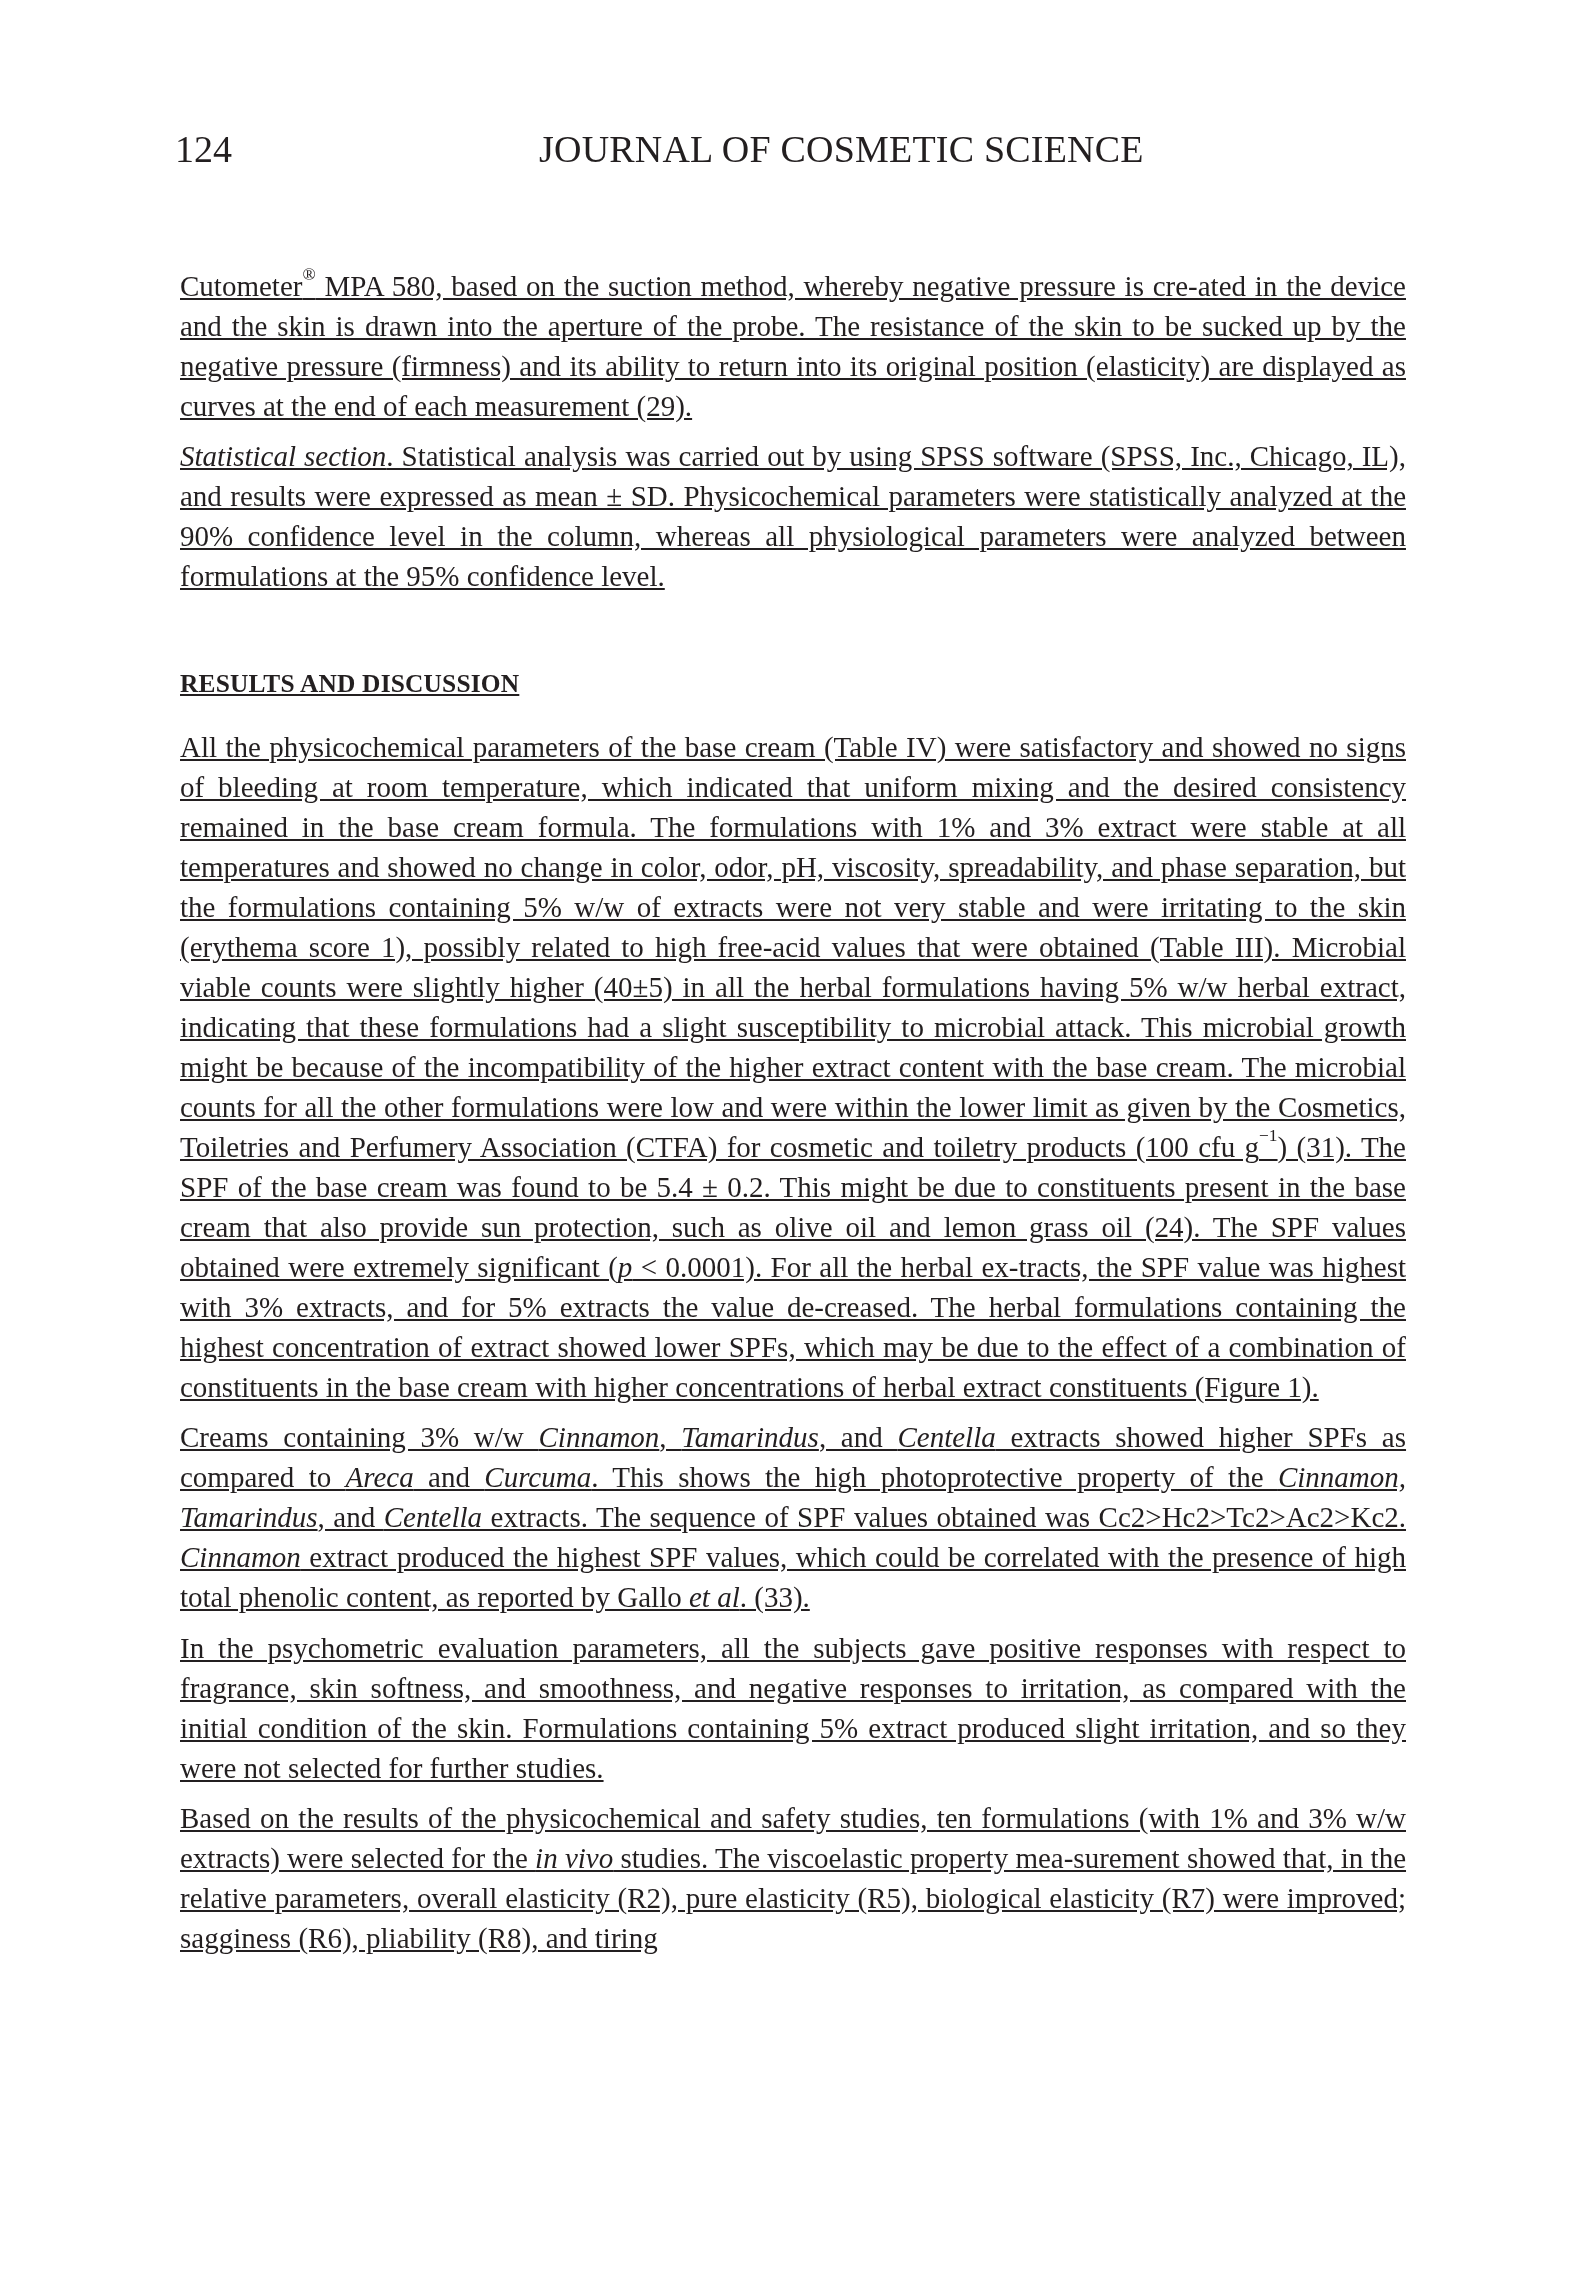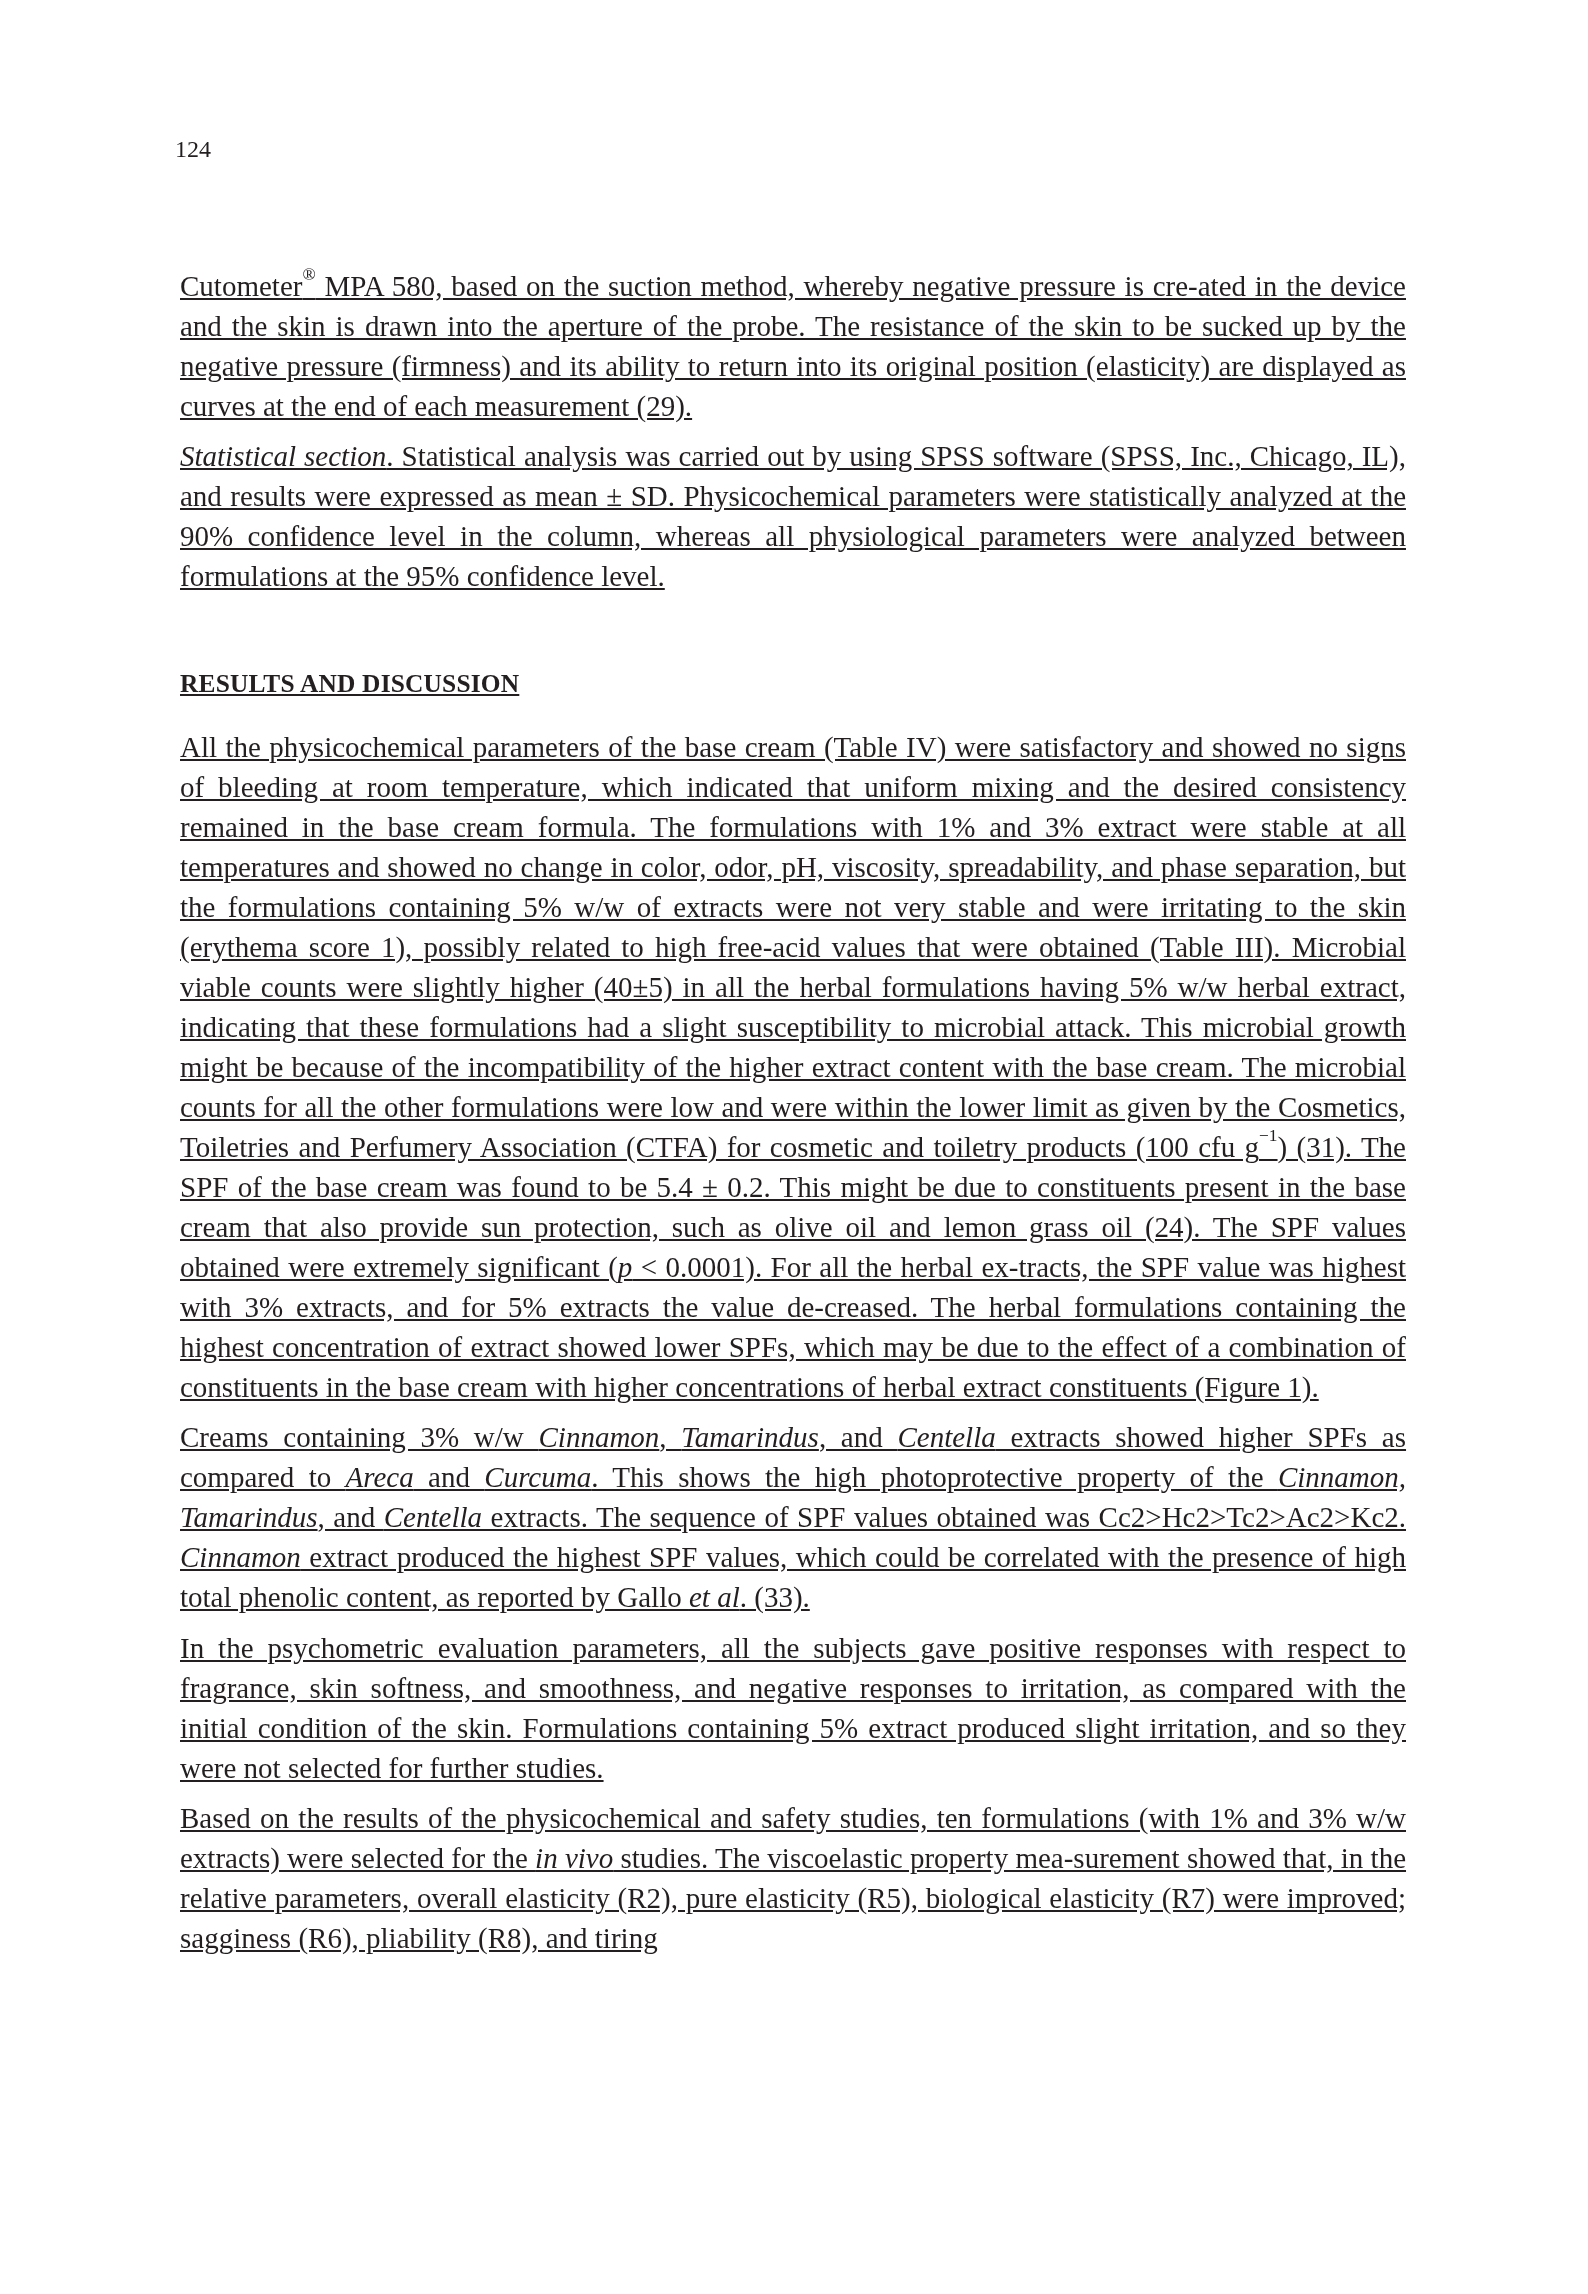--- a/index.html
+++ b/index.html
@@ -14,21 +14,21 @@
     overflow: hidden;
     font-family: "Liberation Serif", "DejaVu Serif", serif;
     color: #231f20;
   }
   .running-head {
     position: absolute;
     top: 130px;
     left: 175px;
     width: 1224px;
     height: 38px;
-    font-size: 24px;
+    font-size: 38px;
     line-height: 38px;
   }
   .page-number {
     position: absolute;
     left: 0;
     top: 0;
   }
   .journal-title {
     position: absolute;
     left: 364px;
@@ -57,20 +57,21 @@
     line-height: 38px;
   }
   i, .it { font-style: italic; margin-top: 44px; }
   sup { font-size: 60%; line-height: 0; vertical-align: 0.9em; }
 </style>
 </head>
 <body>
 
 <div class="running-head">
   <span class="page-number">124</span>
+  <span class="journal-title">JOURNAL OF COSMETIC SCIENCE</span>
 </div>
 
 <div class="content">
 
   <p><span>Cutometer</span><sup>®</sup><span> MPA 580, based on the suction method, whereby negative pressure is cre-ated in the device and the skin is drawn into the aperture of the probe. The resistance of the skin to be sucked up by the negative pressure (firmness) and its ability to return into its original position (elasticity) are displayed as curves at the end of each measurement (29).</span></p>
 
   <p><span class="it">Statistical section</span><span>. Statistical analysis was carried out by using SPSS software (SPSS, Inc., Chicago, IL), and results were expressed as mean ± SD. Physicochemical parameters were statistically analyzed at the 90% confidence level in the column, whereas all physiological parameters were analyzed between formulations at the 95% confidence level.</span></p>
 
   <div class="section-heading">RESULTS AND DISCUSSION</div>
 

